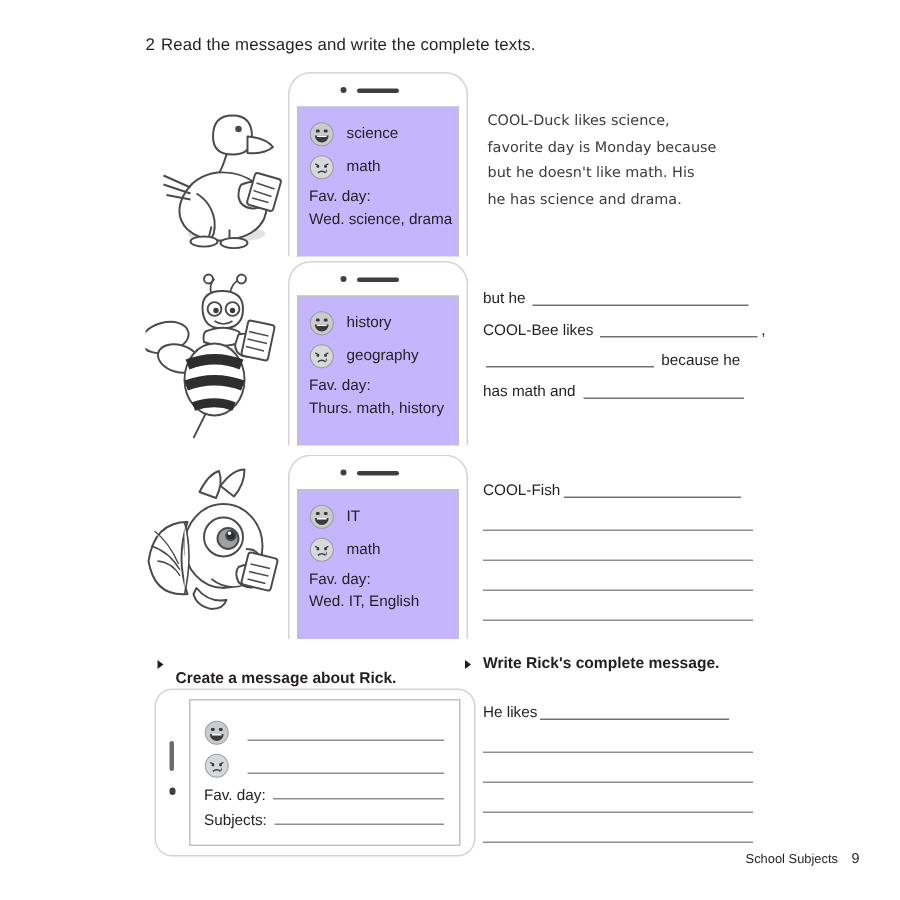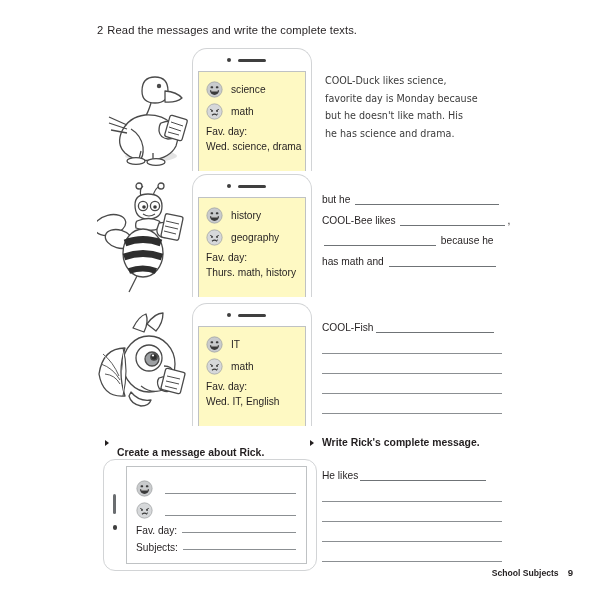--- a/index.html
+++ b/index.html
@@ -33,21 +33,21 @@
   .cam{
     position:absolute;left:34px;top:9px;width:4px;height:4px;border-radius:50%;
     background:#3f3f3f;
   }
   .speaker{
     position:absolute;left:45px;top:9.5px;width:28px;height:3.5px;border-radius:2px;
     background:#3f3f3f;
   }
   .screen{
     position:absolute;left:5px;right:5px;top:22px;bottom:0;
-    border:1.1px solid #bfc2c4;border-bottom:none;background:#fef9c3;
+    border:1.1px solid #bfc2c4;border-bottom:none;background:#c4b5fd;
     padding:7px 0 0 7px;box-sizing:border-box;
   }
   .opt{display:flex;align-items:center;height:20px;margin-bottom:2px;}
   .opt-label{font-size:10.2px;margin-left:8px;color:#231f20;}
   .fav{font-size:10.2px;margin-top:5px;color:#231f20;}
   .favval{font-size:10.2px;margin-top:4px;color:#231f20;white-space:nowrap;}
 
   
   .emo{width:17px;height:17px;flex:0 0 17px;}
   .emo svg{display:block;width:17px;height:17px;}
@@ -87,21 +87,21 @@
   .t-vol{position:absolute;left:9px;top:34px;width:2.6px;height:20px;border-radius:2px;background:#6a6d70;}
   .t-home{position:absolute;left:8.6px;top:65px;width:4.6px;height:4.6px;border-radius:50%;background:#3f3f3f;}
   .t-opt{display:flex;align-items:flex-end;height:22px;}
   .t-line{flex:1;border-bottom:1.15px solid #8b8f92;margin-left:12px;margin-bottom:3px;}
   .t-field{font-size:10.2px;color:#231f20;margin-top:6px;display:flex;align-items:flex-end;}
   .t-field .t-line{margin-left:5px;}
 
   
   .footer{
     position:absolute;right:27px;bottom:22px;
-    font-size:8.6px;font-weight:bold;color:#231f20;white-space:nowrap;margin-left:28px;
+    font-size:8.6px;font-weight:normal;color:#231f20;white-space:nowrap;margin-left:28px;
   }
   .footer .pg{margin-left:9px;font-size:9.6px;}
 </style>
 </head>
 <body>
 
 <div class="page">
 
   <div class="task-head">
     <span class="task-num">2</span><span>Read the messages and write the complete texts.</span>

